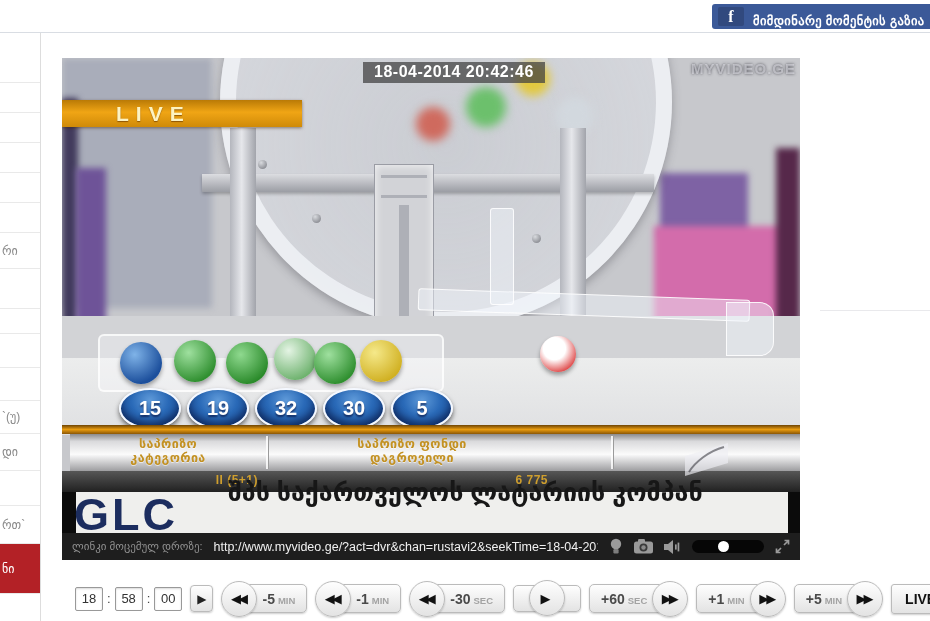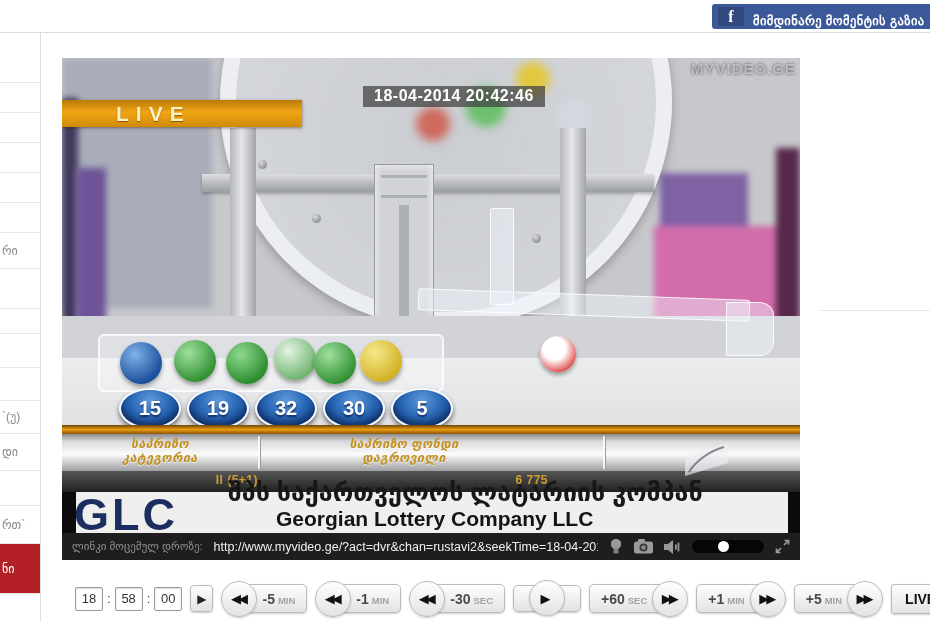--- a/index.html
+++ b/index.html
@@ -42,32 +42,32 @@
     border:2px solid rgba(255,255,255,.75);border-radius:6px;}
   .ball{position:absolute;width:42px;height:42px;border-radius:50%;box-shadow:0 3px 4px rgba(0,0,0,.35);}
 
   
   .live-bar{position:absolute;left:0;top:42px;width:240px;height:27px;
     background:linear-gradient(180deg,#b97a06,#f0a515 45%,#cf8a08);box-shadow:0 1px 3px rgba(60,30,0,.5);
     display:flex;align-items:center;}
   .live-text{margin-left:54px;color:#fdf3c2;font-weight:bold;font-size:21px;letter-spacing:7px;
     text-shadow:0 1px 1px rgba(110,60,0,.7);text-align:right;}
   .timestamp{position:absolute;left:301px;top:4px;background:rgba(66,66,66,.74);color:#fff;
-    font-size:16px;font-weight:bold;padding:1px 11px 2px;letter-spacing:.5px;white-space:nowrap;margin-top:24px;}
+    font-size:16px;font-weight:bold;padding:1px 11px 2px;letter-spacing:.5px;white-space:nowrap;}
   .watermark{position:absolute;right:4px;top:2px;font-size:15px;font-weight:bold;letter-spacing:1px;
     color:rgba(240,240,246,.5);text-shadow:0 0 3px rgba(50,50,60,.8);}
   .num-badge{position:absolute;top:330px;width:58px;height:37px;border-radius:50%;
     background:radial-gradient(ellipse at 50% 28%,#5f9ad9 0%,#2a6ab8 45%,#123f88 100%);
     border:2px solid #f4f8ff;box-shadow:0 3px 5px rgba(0,0,0,.55),inset 0 -5px 7px rgba(0,0,30,.45);
     color:#fff;font-weight:bold;font-size:20px;display:flex;align-items:center;justify-content:center;
     text-shadow:0 2px 2px rgba(0,0,40,.6);}
   .gold-bar{position:absolute;left:0;top:367px;width:738px;height:9px;
     background:linear-gradient(180deg,#6e4404,#e89b0e 50%,#8a5606);}
-  .silver-bar{position:absolute;left:0;top:376px;width:738px;height:37px;
-    background:linear-gradient(180deg,#8a8a8c 0%,#dadadc 20%,#fbfbfb 55%,#9d9da0 100%);font-style:italic;}
+  .silver-bar{position:absolute;left:8px;top:376px;width:738px;height:37px;
+    background:linear-gradient(180deg,#8a8a8c 0%,#dadadc 20%,#fbfbfb 55%,#9d9da0 100%);}
   .silver-col{position:absolute;top:3px;text-align:center;font-size:12.5px;font-weight:bold;
     color:#c39122;line-height:14px;letter-spacing:.4px;text-shadow:0 1px 0 rgba(255,255,255,.55);}
   .v-div{position:absolute;top:2px;width:2px;height:33px;background:rgba(255,255,255,.8);box-shadow:1px 0 0 #9b9b9b;}
   .dark-bar{position:absolute;left:0;top:413px;width:738px;height:21px;
     background:linear-gradient(180deg,#565656,#212121);}
   .dark-col{position:absolute;top:2px;text-align:right;font-size:12px;font-weight:bold;color:#cf9f2e;
     letter-spacing:.5px;}
   .white-strip{position:absolute;left:0;top:434px;width:738px;height:41px;background:#efefed;}
   .side-black{position:absolute;top:0;height:41px;background:#0b0b0b;}
   .glc{position:absolute;left:12px;top:0px;font-size:45px;font-weight:bold;color:#1c2d5f;
@@ -259,21 +259,20 @@
         <path d="M42 6 C 27 10, 13 21, 7 31" stroke="rgba(95,95,102,.85)" fill="none" stroke-width="2"></path>
       </svg>
     </div>
 
     <div class="white-strip">
       <div class="side-black" style="left:0;width:14px"></div>
       <div class="side-black" style="left:726px;width:12px"></div>
       <div class="glc">GLC</div>
     </div>
     <div class="name-ka">შპს საქართველოს ლატარიის კომპან</div>
-    <div class="name-en">Georgian Lottery Company LLC</div>
 
     <div class="pbar">
       <span class="pbar-label">ლინკი მოცემულ დროზე:</span>
       <span class="pbar-url">http://www.myvideo.ge/?act=dvr&amp;chan=rustavi2&amp;seekTime=18-04-2014%2</span>
       <span class="picon">
         <svg width="14" height="17" viewBox="0 0 14 17">
             <circle cx="7" cy="6" r="5.2" fill="#9a9a9a"></circle>
             <rect x="4.4" y="11" width="5.2" height="4.4" rx="1.2" fill="#7d7d7d"></rect>
           </svg>
       </span>

